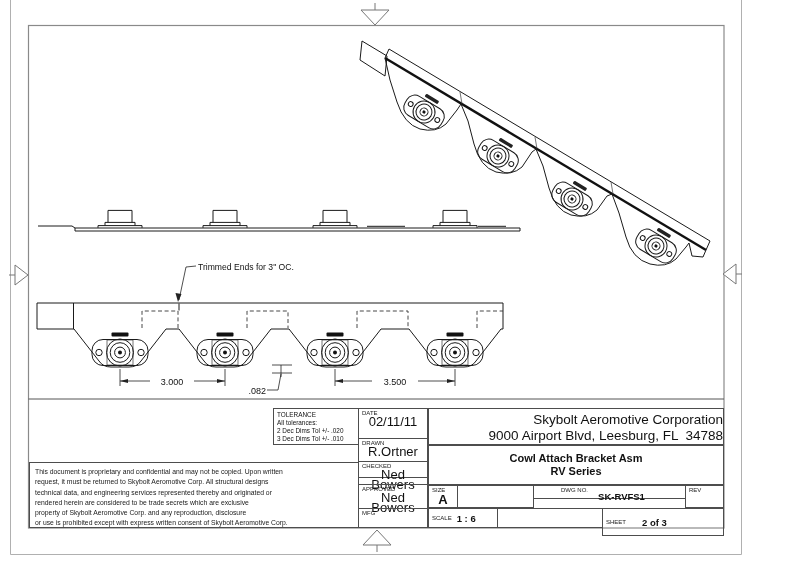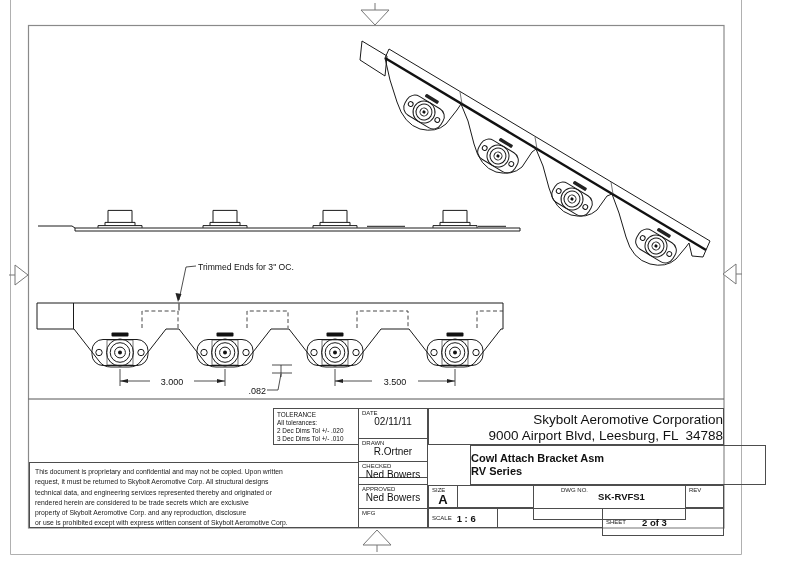--- a/index.html
+++ b/index.html
@@ -10,25 +10,25 @@
   .dash{fill:none;stroke:#333;stroke-width:0.9;stroke-dasharray:4 2.6;}
   .dimln{fill:none;stroke:#222;stroke-width:0.8;}
   .frame{fill:none;stroke:#8a8a8a;stroke-width:1.2;}
   .paper{fill:none;stroke:#b0b0b0;stroke-width:1;}
   .marker{fill:#fff;stroke:#777;stroke-width:1;}
   .dimtxt{font-size:9px;}
   .notetxt{font-size:8.6px;}
   
   .tb{position:absolute;border:1px solid #4d4d4d;box-sizing:border-box;background:#fff0;}
   .lbl{font-size:6px;color:#1a1a1a;display:block;line-height:7px;padding:1px 0 0 3px;}
-  .val{font-size:10px;text-align:center;line-height:10px;}
+  .val{font-size:13px;text-align:center;line-height:10px;}
   .tolbox div{font-size:6.4px;line-height:8px;padding-left:3px;}
   .tolbox .tolhead{padding-top:2px;}
   .company{font-size:13.5px;text-align:center;line-height:16px;padding-top:3px;white-space:pre;}
-  .dtitle{font-size:11px;font-weight:bold;line-height:13px;padding-top:6px;margin-left:42px;}
+  .dtitle{font-size:11px;font-weight:bold;text-align:center;line-height:13px;padding-top:6px;}
   .bigval{font-size:13px;font-weight:bold;text-align:center;line-height:12px;}
   .bval{font-size:9.5px;font-weight:bold;}
   .inline-cell{display:flex;align-items:center;}
   .prop{font-size:6.8px;line-height:10.3px;padding:4px 5px;white-space:pre-line;color:#1a1a1a;}
 </style>
 </head>
 <body>
 
 
 
@@ -178,21 +178,21 @@
 <div class="tb dtitle" style="left:428px;top:445px;width:296px;height:40px;">
   <div>Cowl Attach Bracket Asm</div>
   <div>RV Series</div>
 </div>
 
 <div class="tb" style="left:428px;top:485px;width:30px;height:23px;">
   <span class="lbl">SIZE</span>
   <div class="bigval">A</div>
 </div>
 <div class="tb" style="left:457px;top:485px;width:77px;height:23px;"></div>
-<div class="tb" style="left:533px;top:485px;width:153px;height:35px;padding-left:24px;">
+<div class="tb" style="left:533px;top:485px;width:153px;height:14px;padding-left:24px;">
   <span class="lbl" style="position:absolute;">DWG NO.</span>
   <div class="val bval" style="line-height:21px;">SK-RVFS1</div>
 </div>
 <div class="tb" style="left:685px;top:485px;width:39px;height:23px;">
   <span class="lbl">REV</span>
   <div class="val"></div>
 </div>
 
 <div class="tb inline-cell" style="left:428px;top:508px;width:70px;height:20px;">
   <span class="lbl" style="padding-top:0;">SCALE</span>

